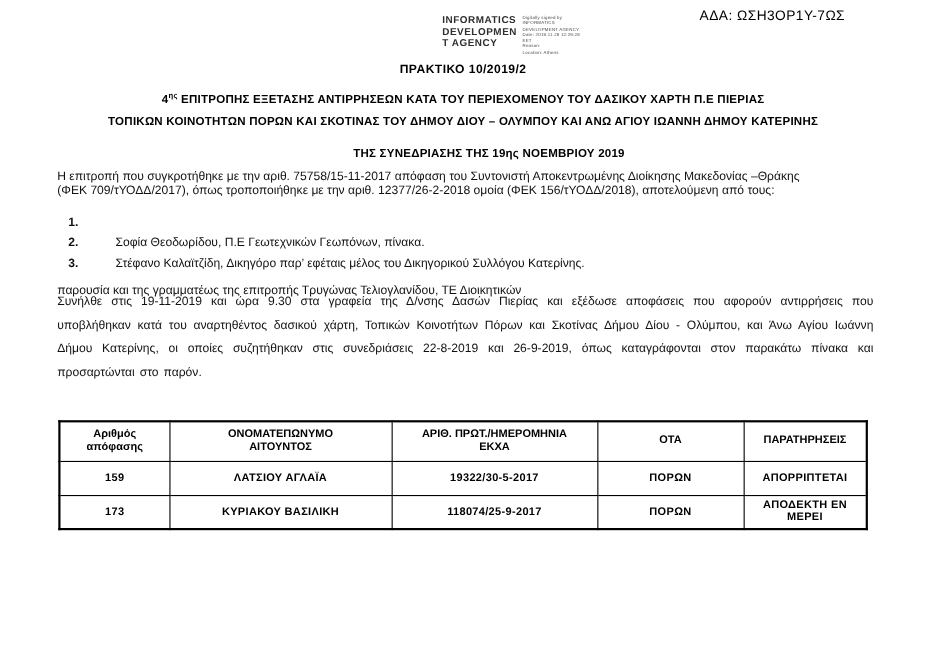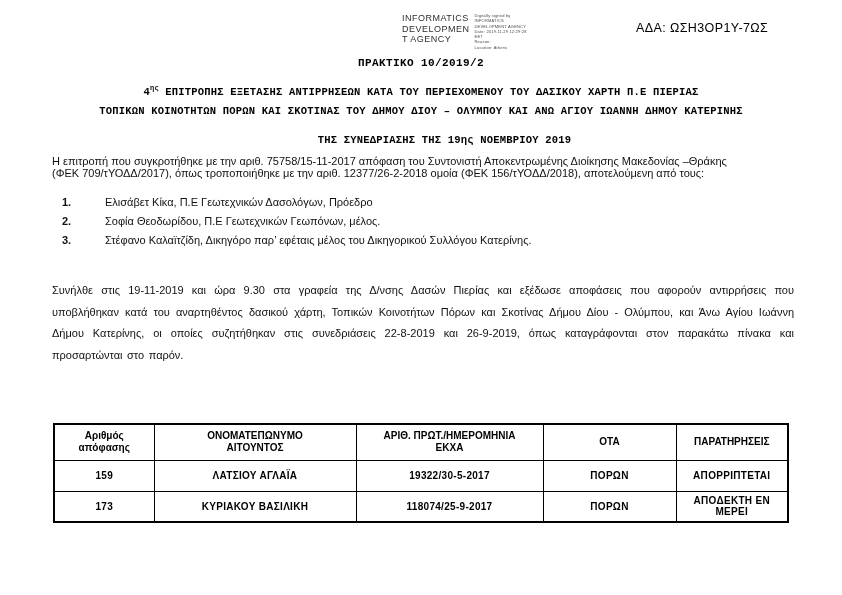--- a/index.html
+++ b/index.html
@@ -8,53 +8,53 @@
     position:relative;
     width:842px; height:595px;
     background:#ffffff;
     font-family:"Liberation Sans", sans-serif;
     color:#000;
     overflow:hidden;
   }
   
   .sig-block { position:absolute; left:402px; top:13px; display:flex; gap:5px; }
   .sig-agency {
-    font-size:9px; line-height:10.5px; font-weight:400;
+    font-size:9px; line-height:10.5px; font-weight:700;
     letter-spacing:.5px; color:#2f2f2f; white-space:pre-line;
   }
   .sig-details {
     font-size:4px; line-height:5.3px; color:#4a4a4a;
     white-space:pre-line; letter-spacing:.2px;
   }
   .ada {
-    position:absolute; left:636px; top:21px;
+    position:absolute; left:636px; top:7px;
     font-size:12.5px; letter-spacing:.4px; color:#000;
   }
-  .center-line { position:absolute; left:0; width:842px; text-align:center; font-weight:bold;font-family:Liberation Mono, monospace; }
+  .center-line { position:absolute; left:0; width:842px; text-align:center; font-weight:bold; }
   .doc-title { top:57px; font-size:11px; letter-spacing:.4px; }
   .head-line { font-size:10.5px; letter-spacing:.2px; }
   .h1 { top:84px; } .h2 { top:105px; } .h3 { top:134px;padding-left:47px; }
   sup.ord { font-size:7px; vertical-align:super; }
   .body-text { font-size:11px; color:#111; }
   .para1 {
     position:absolute; left:52px; top:155px; width:740px;
     line-height:12px; white-space:pre-line; text-align:justify;
   }
   .members { position:absolute; left:62px; top:193px; width:720px; }
   .member-row { display:flex; line-height:19px; }
   .member-num { font-weight:bold; width:43px; flex:0 0 43px; }
   .para2 { position:absolute; left:52px; top:254px; width:740px; line-height:20px; }
   .para3 {
-    position:absolute; left:52px; top:280px; width:742px;
+    position:absolute; left:52px; top:264px; width:742px;
     line-height:21.5px; text-align:justify; word-spacing:1.5px;
   }
   
   table.results {
     position:absolute; left:53px; top:382px; width:734px;
-    border-collapse:collapse; table-layout:fixed;margin-top:41px;
+    border-collapse:collapse; table-layout:fixed;
   }
   table.results th, table.results td {
     border:1.5px solid #000;
     font-weight:bold; font-size:10px; text-align:center; vertical-align:middle;
     padding:2px 3px; color:#000;
   }
   table.results { border:2px solid #000; }
   table.results th { height:36px; line-height:12.5px; white-space:pre-line; }
   table.results td { height:31px; letter-spacing:.3px; }
   .col1 { width:100px; } .col2 { width:202px; } .col3 { width:187px; }
@@ -87,32 +87,32 @@
   <div class="center-line head-line h2">ΤΟΠΙΚΩΝ ΚΟΙΝΟΤΗΤΩΝ ΠΟΡΩΝ ΚΑΙ ΣΚΟΤΙΝΑΣ ΤΟΥ ΔΗΜΟΥ ΔΙΟΥ – ΟΛΥΜΠΟΥ ΚΑΙ ΑΝΩ ΑΓΙΟΥ ΙΩΑΝΝΗ ΔΗΜΟΥ ΚΑΤΕΡΙΝΗΣ</div>
 
   <div class="center-line head-line h3">ΤΗΣ ΣΥΝΕΔΡΙΑΣΗΣ ΤΗΣ 19ης ΝΟΕΜΒΡΙΟΥ 2019</div>
 
   <div class="body-text para1">Η επιτροπή που συγκροτήθηκε με την αριθ. 75758/15-11-2017 απόφαση του Συντονιστή Αποκεντρωμένης Διοίκησης Μακεδονίας –Θράκης
  (ΦΕΚ 709/τΥΟΔΔ/2017), όπως τροποποιήθηκε με την αριθ. 12377/26-2-2018 ομοία (ΦΕΚ 156/τΥΟΔΔ/2018), αποτελούμενη από τους:</div>
 
   <div class="members body-text">
     <div class="member-row">
       <span class="member-num">1.</span>
-      <span>Ελισάβετ Κίκα, Π.Ε Γεωτεχνικών Δασολόγων,  Πρόεδρο</span>
     </div>
     <div class="member-row">
       <span class="member-num">2.</span>
-      <span>Σοφία Θεοδωρίδου, Π.Ε Γεωτεχνικών Γεωπόνων, μέλος.</span>
+      <span>Σοφία Θεοδωρίδου, Π.Ε Γεωτεχνικών Γεωπόνων, πίνακα.</span>
     </div>
     <div class="member-row">
       <span class="member-num">3.</span>
       <span>Στέφανο Καλαϊτζίδη, Δικηγόρο παρ’ εφέταις μέλος του Δικηγορικού Συλλόγου Κατερίνης.</span>
     </div>
   </div>
 
+  <div class="body-text para2">παρουσία και της γραμματέως της επιτροπής Τρυγώνας Τελιογλανίδου, ΤΕ Διοικητικών</div>
 
   <div class="body-text para3">Συνήλθε στις 19-11-2019 και ώρα 9.30 στα γραφεία της Δ/νσης Δασών Πιερίας και εξέδωσε αποφάσεις που αφορούν αντιρρήσεις που υποβλήθηκαν κατά του αναρτηθέντος δασικού χάρτη, Τοπικών Κοινοτήτων Πόρων και  Σκοτίνας  Δήμου Δίου - Ολύμπου, και Άνω Αγίου Ιωάννη Δήμου Κατερίνης, οι οποίες συζητήθηκαν στις συνεδριάσεις  22-8-2019 και 26-9-2019, όπως καταγράφονται στον παρακάτω πίνακα και προσαρτώνται στο παρόν.</div>
 
   <table class="results">
     <colgroup>
       <col class="col1">
         <col class="col2">
         <col class="col3">
         <col class="col4">
         <col class="col5">

